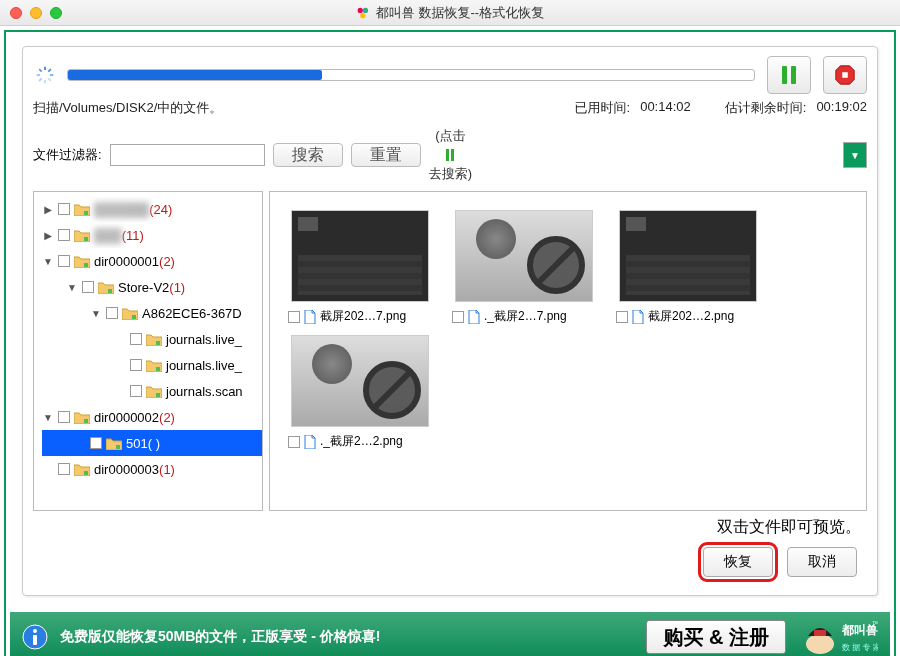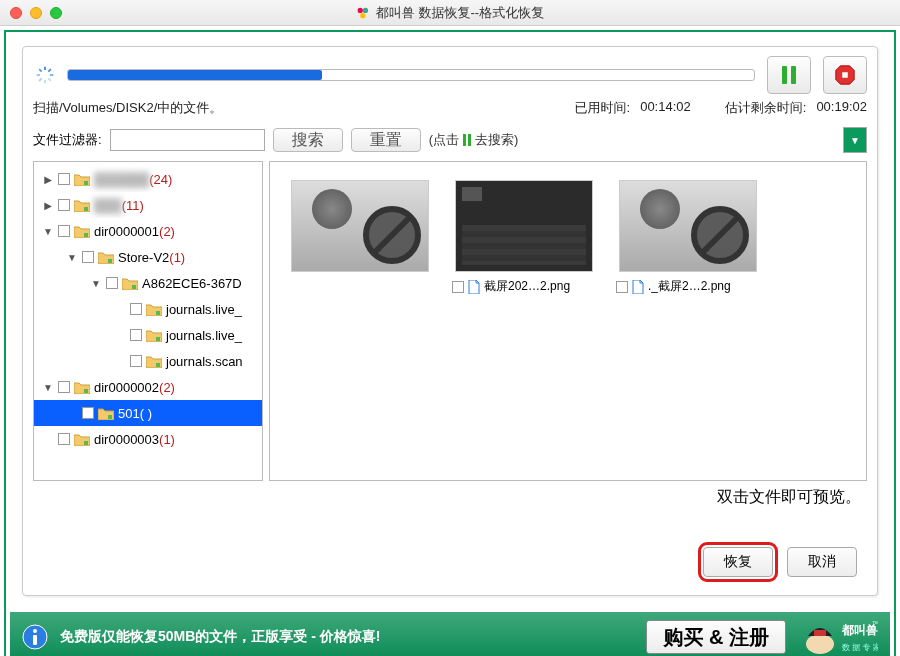--- a/index.html
+++ b/index.html
@@ -34,21 +34,21 @@
 
 .status-row { display: flex; justify-content: space-between; font-size: 13px; margin: 4px 0 10px 0; color: #222; }
 .status-right { display: flex; gap: 10px; }
 .status-right .lbl { font-size: 13px; }
 .status-right .val { font-size: 13px; }
 
 
 .filter-row { display: flex; align-items: center; gap: 8px; font-size: 13px; margin-bottom: 8px; }
 .filter-input { width: 155px; height: 22px; border: 1px solid #aaa; background: #fff; }
 .small-btn { height: 24px; padding: 0 18px; border: 1px solid #bbb; border-radius: 4px; background: linear-gradient(#fdfdfd,#ececec); font-size: 16px; color: #555; cursor: pointer; }
-.hint { color: #333; display: flex; align-items: center; gap: 4px; font-size: 13px; }
+.hint { color: #333; display: flex; align-items: center; gap: 4px; font-size: 13px; flex-direction: column; }
 .mini-pause { display: inline-flex; gap: 2px; }
 .mini-pause span { width: 3px; height: 12px; background: #2eae2e; }
 .flex-spacer { flex: 1; }
 .viewmode { display: flex; align-items: center; border: 1px solid #aaa; background: linear-gradient(#fdfdfd,#ececec); height: 26px; }
 .viewmode-main { display: flex; align-items: center; gap: 6px; padding: 0 14px; font-size: 13px; border-right: 1px solid #aaa; height: 100%; }
 .viewmode-arrow { width: 22px; height: 100%; display: flex; align-items: center; justify-content: center; background: #0a9a5c; color: #fff; font-size: 10px; }
 .thumb-icon { width: 16px; height: 14px; display: inline-block; }
 
 
 .content { display: flex; gap: 6px; height: 320px; }
@@ -261,21 +261,21 @@
           <div class="tree-row" style="padding-left: 8px;">
             <span class="arrow">▼</span>
             <span class="cb"></span>
             <span class="fld"><svg viewBox="0 0 16 13">
                 <path d="M0 2 h5 l2 2 h9 v9 h-16 z" fill="#f4c96b" stroke="#c9a038"></path>
                 <rect x="10" y="8" width="4" height="4" fill="#5b5"></rect>
               </svg></span>
             <span>dir0000002 </span>
             <span class="count">(2)</span>
           </div>
-          <div class="tree-row selected" style="padding-left: 32px;">
+          <div class="tree-row selected" style="padding-left: 32px; margin-left: 8px;">
             <span class="arrow"></span>
             <span class="cb"></span>
             <span class="fld"><svg viewBox="0 0 16 13">
                 <path d="M0 2 h5 l2 2 h9 v9 h-16 z" fill="#f4c96b" stroke="#c9a038"></path>
                 <rect x="10" y="8" width="4" height="4" fill="#5b5"></rect>
               </svg></span>
             <span>501 </span>
             <span class="count">(  )</span>
           </div>
           <div class="tree-row" style="padding-left: 8px;">
@@ -283,28 +283,49 @@
             <span class="cb"></span>
             <span class="fld"><svg viewBox="0 0 16 13">
                 <path d="M0 2 h5 l2 2 h9 v9 h-16 z" fill="#f4c96b" stroke="#c9a038"></path>
                 <rect x="10" y="8" width="4" height="4" fill="#5b5"></rect>
               </svg></span>
             <span>dir0000003 </span>
             <span class="count">(1)</span>
           </div>
         </div>
       <div class="thumb-panel" id="thumbs">
+          <div class="thumb-item">
+            <div class="thumb-img">
+              <div class="fake-shot"></div>
+            </div>
+            <div class="thumb-label">
+              <span class="cb"></span>
+              <span class="fi"><svg viewBox="0 0 12 14">
+                  <path d="M1 0 h7 l3 3 v11 h-10 z" fill="#fff" stroke="#2a7de1"></path>
+                  <path d="M8 0 v3 h3" fill="none" stroke="#2a7de1"></path>
+                </svg></span>
+              <span class="txt">截屏202…7.png</span>
+            </div>
+          </div>
           <div class="thumb-item">
             <div class="thumb-img">
               <div class="balloon-bg"></div>
               <span class="blocked-overlay"><svg viewBox="0 0 60 60">
                   <circle cx="30" cy="30" r="26" fill="#555" opacity="0.95"></circle>
                   <circle cx="30" cy="30" r="26" fill="none" stroke="#333" stroke-width="6"></circle>
                   <line x1="12" y1="48" x2="48" y2="12" stroke="#333" stroke-width="6"></line>
                 </svg></span>
+            </div>
+            <div class="thumb-label">
+              <span class="cb"></span>
+              <span class="fi"><svg viewBox="0 0 12 14">
+                  <path d="M1 0 h7 l3 3 v11 h-10 z" fill="#fff" stroke="#2a7de1"></path>
+                  <path d="M8 0 v3 h3" fill="none" stroke="#2a7de1"></path>
+                </svg></span>
+              <span class="txt">._截屏2…7.png</span>
             </div>
           </div>
           <div class="thumb-item">
             <div class="thumb-img">
               <div class="fake-shot"></div>
             </div>
             <div class="thumb-label">
               <span class="cb"></span>
               <span class="fi"><svg viewBox="0 0 12 14">
                   <path d="M1 0 h7 l3 3 v11 h-10 z" fill="#fff" stroke="#2a7de1"></path>

